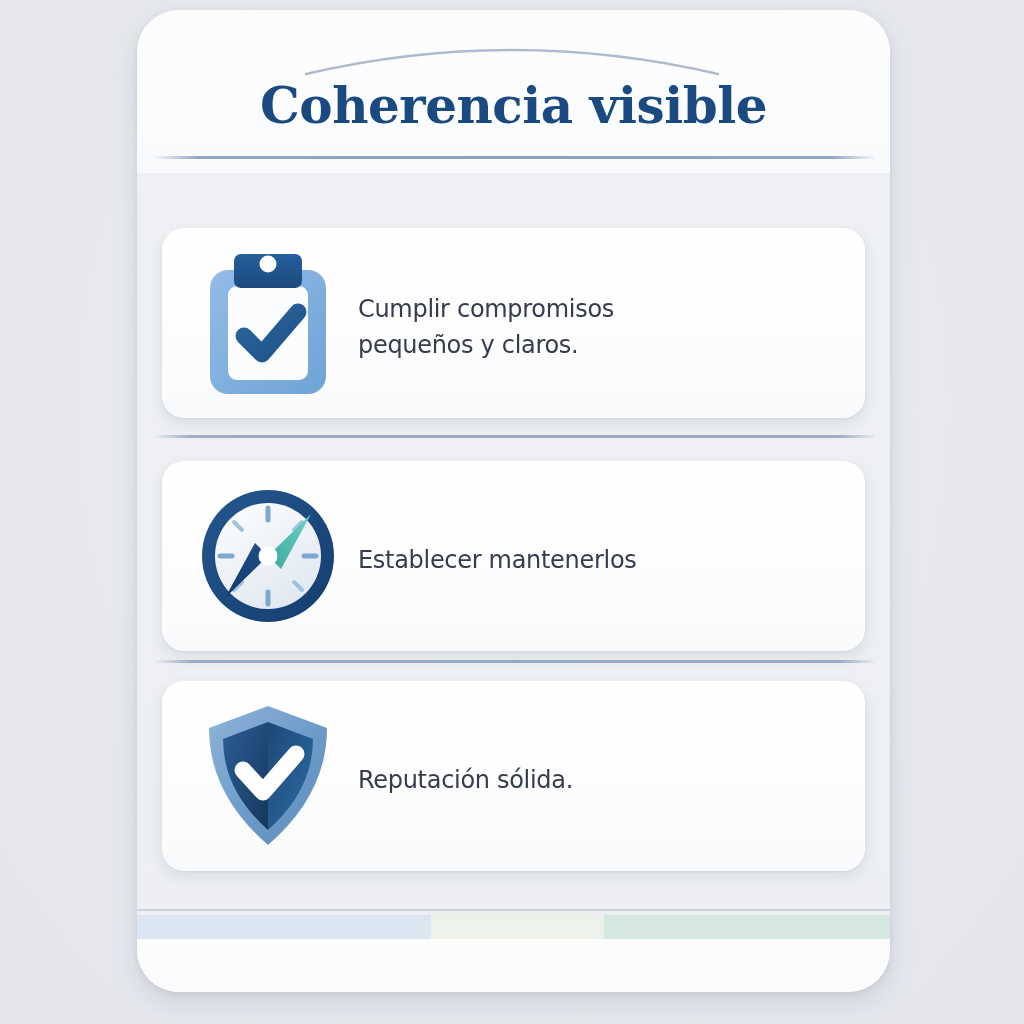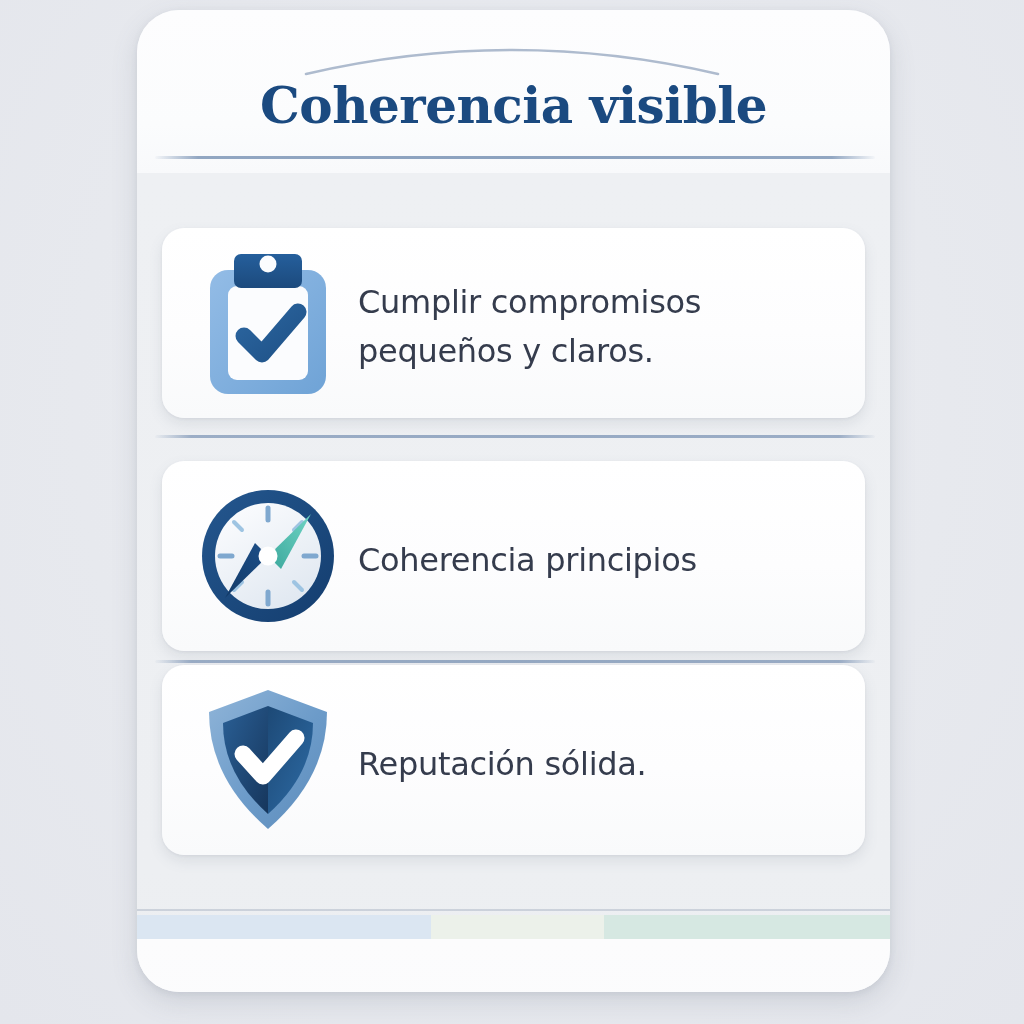--- a/index.html
+++ b/index.html
@@ -103,37 +103,37 @@
     height: 190px;
     border-radius: 22px;
     background: linear-gradient(180deg, #ffffff 0%, #fdfdfe 55%, #f9fafb 100%);
     box-shadow: 0 6px 14px rgba(95, 105, 125, 0.13),
                 0 1px 3px rgba(95, 105, 125, 0.09);
     display: flex;
     align-items: center;
   }
   .card-1 { top: 55px; }
   .card-2 { top: 288px; }
-  .card-3 { top: 492px; }
+  .card-3 { top: 508px; }
 
   .card-icon {
     flex: 0 0 auto;
     width: 152px;
     display: flex;
     align-items: center;
     justify-content: center;
     margin-left: 30px;
   }
 
   .card-text {
     flex: 1 1 auto;
     padding-left: 14px;
     padding-right: 24px;
     font-family: "DejaVu Sans", sans-serif;
-    font-size: 32px;
+    font-size: 24px;
     line-height: 1.52;
     color: #353c4d;
     letter-spacing: -0.3px;
     margin-top: 8px;
   }
 
   
   .card-sep {
     position: absolute;
     left: 18px;
@@ -273,21 +273,21 @@
               <line x1="104" y1="104" x2="96" y2="96"></line>
             </g>
 
             <path d="M70 70 L113 28 L83 83 Z" fill="url(#needleTeal)"></path>
 
             <path d="M70 70 L27 112 L57 57 Z" fill="url(#needleNavy)"></path>
             <circle cx="70" cy="70" r="9.5" fill="#ffffff"></circle>
           </svg>
         </div>
         <div class="card-text">
-          <div>Coherencia principios</div>
+          <div>Establecer mantenerlos</div>
         </div>
       </div>
 
       <div class="card-sep sep-2"></div>
 
       <div class="card card-3">
         <div class="card-icon">
           <svg width="134" height="148" viewBox="0 0 134 148">
             <defs>
               <linearGradient id="shOuter" x1="0" y1="0" x2="1" y2="1">

